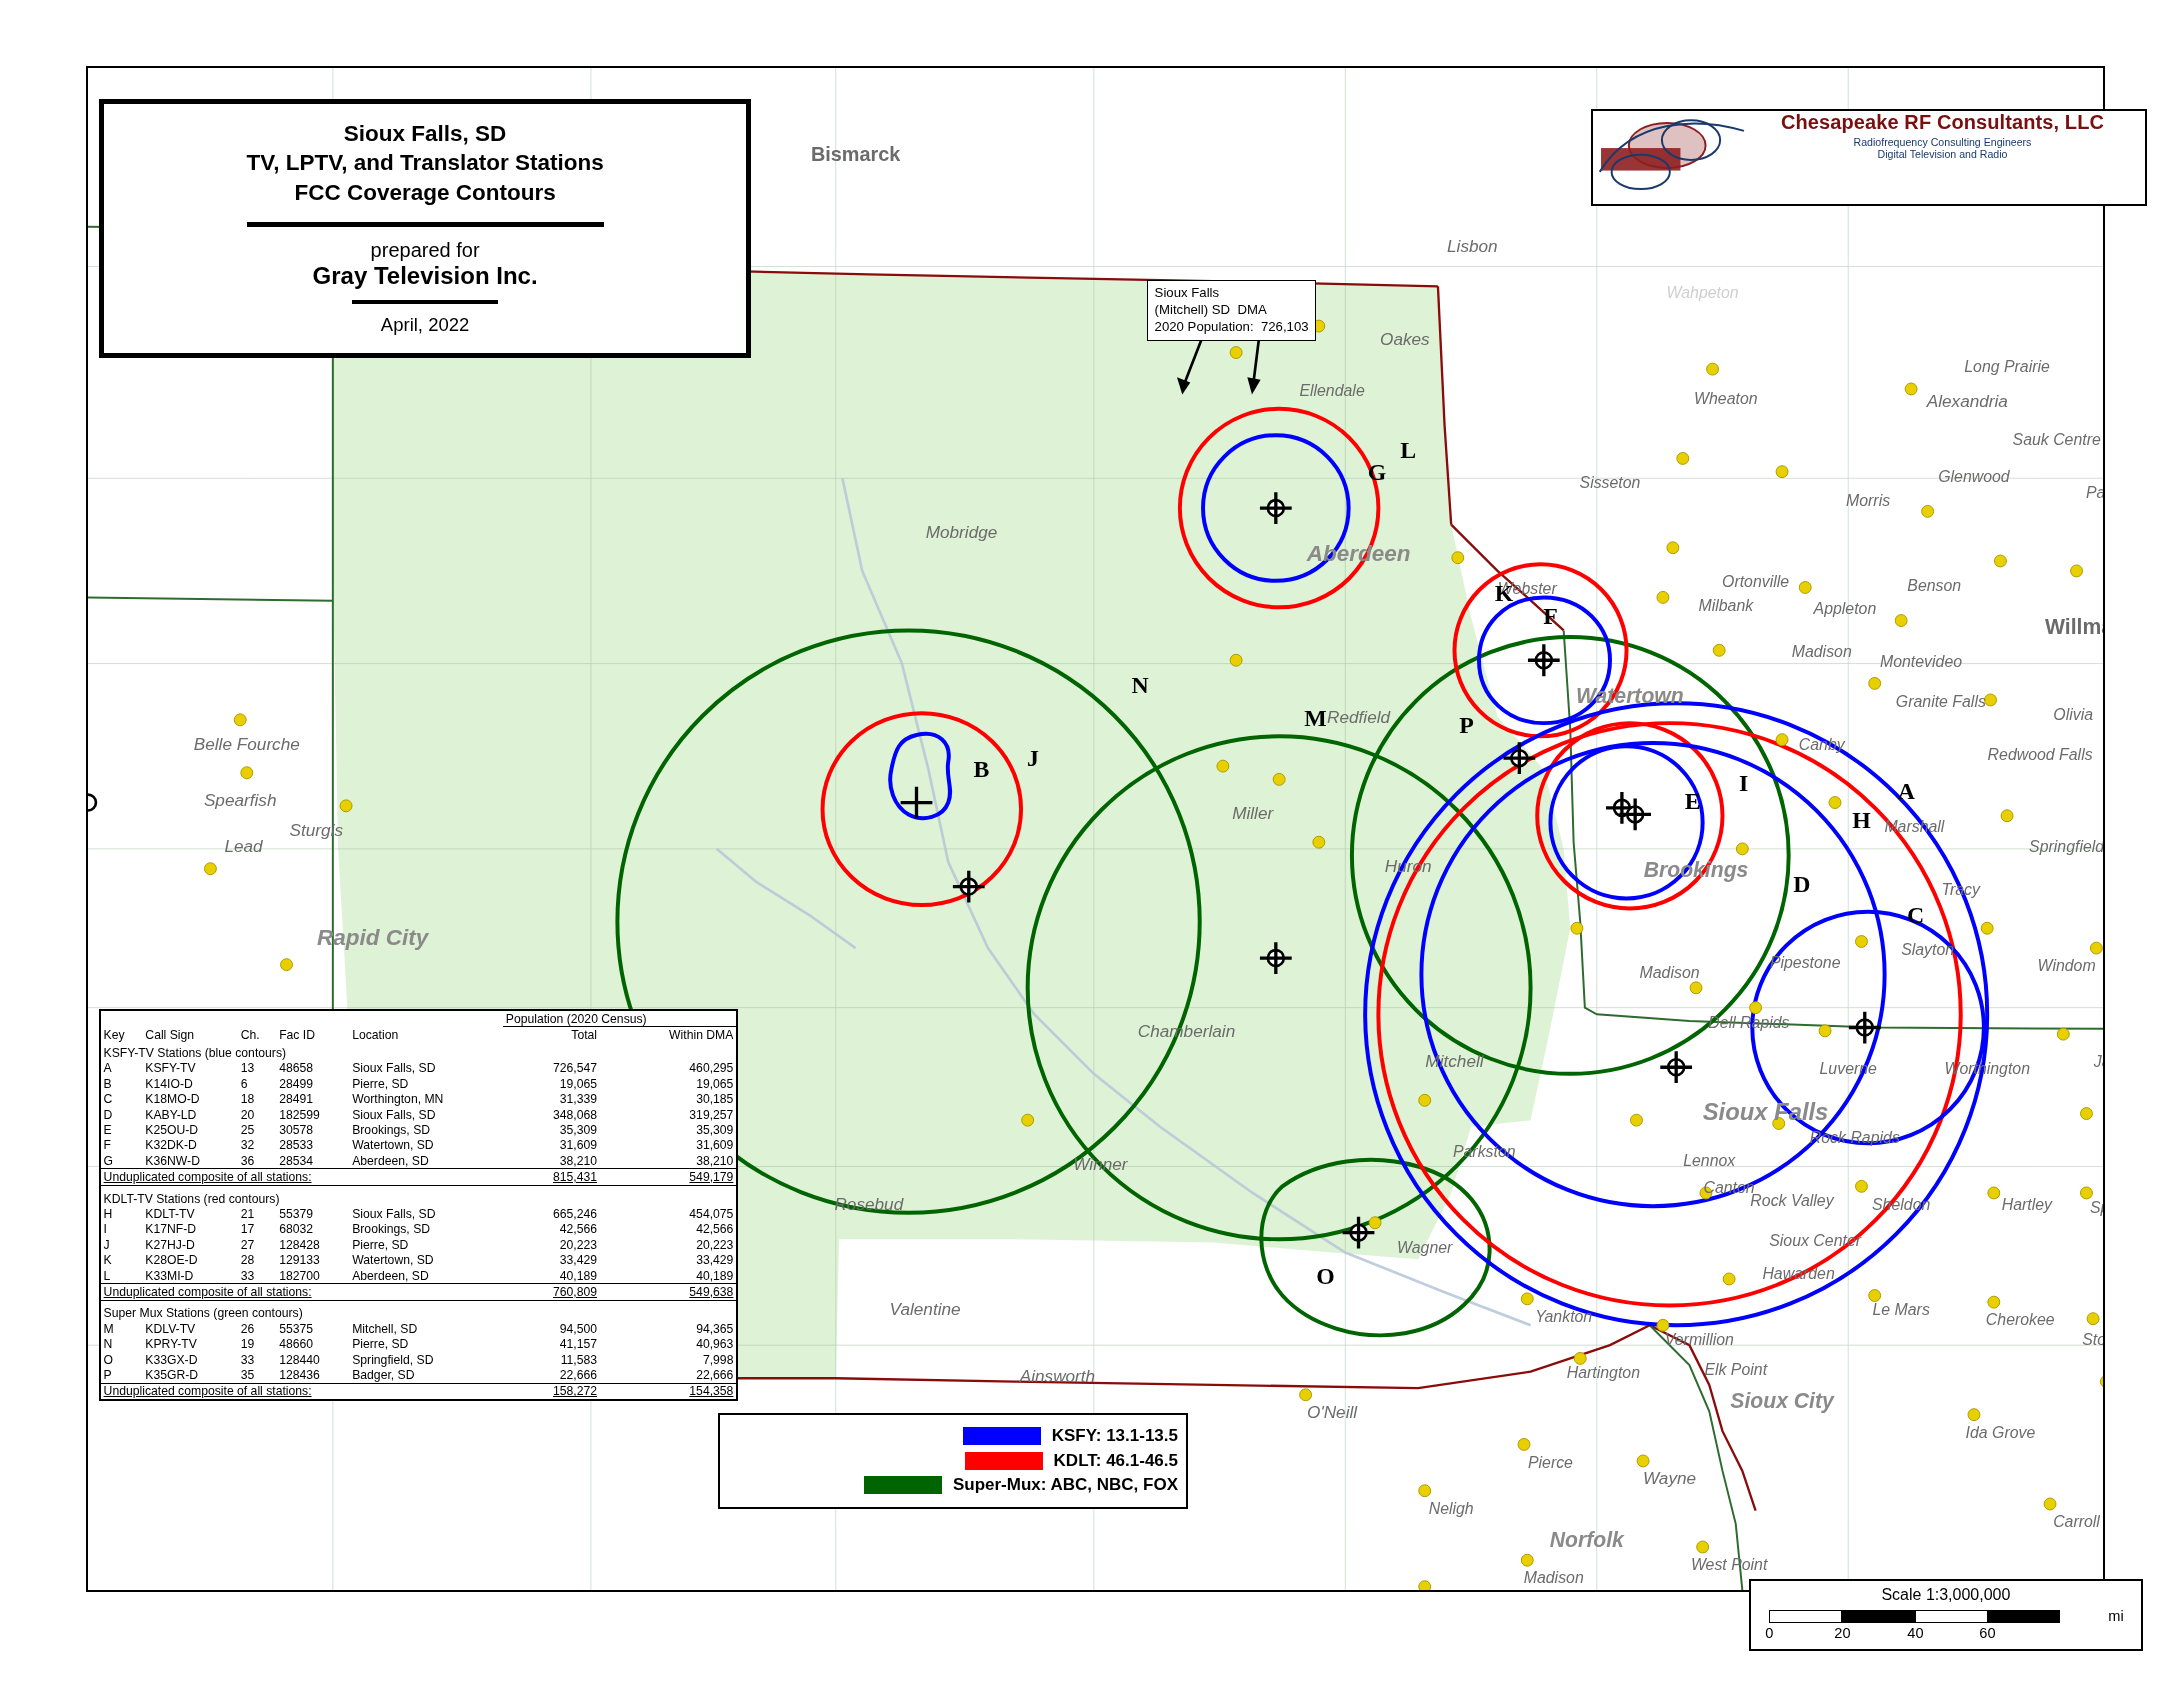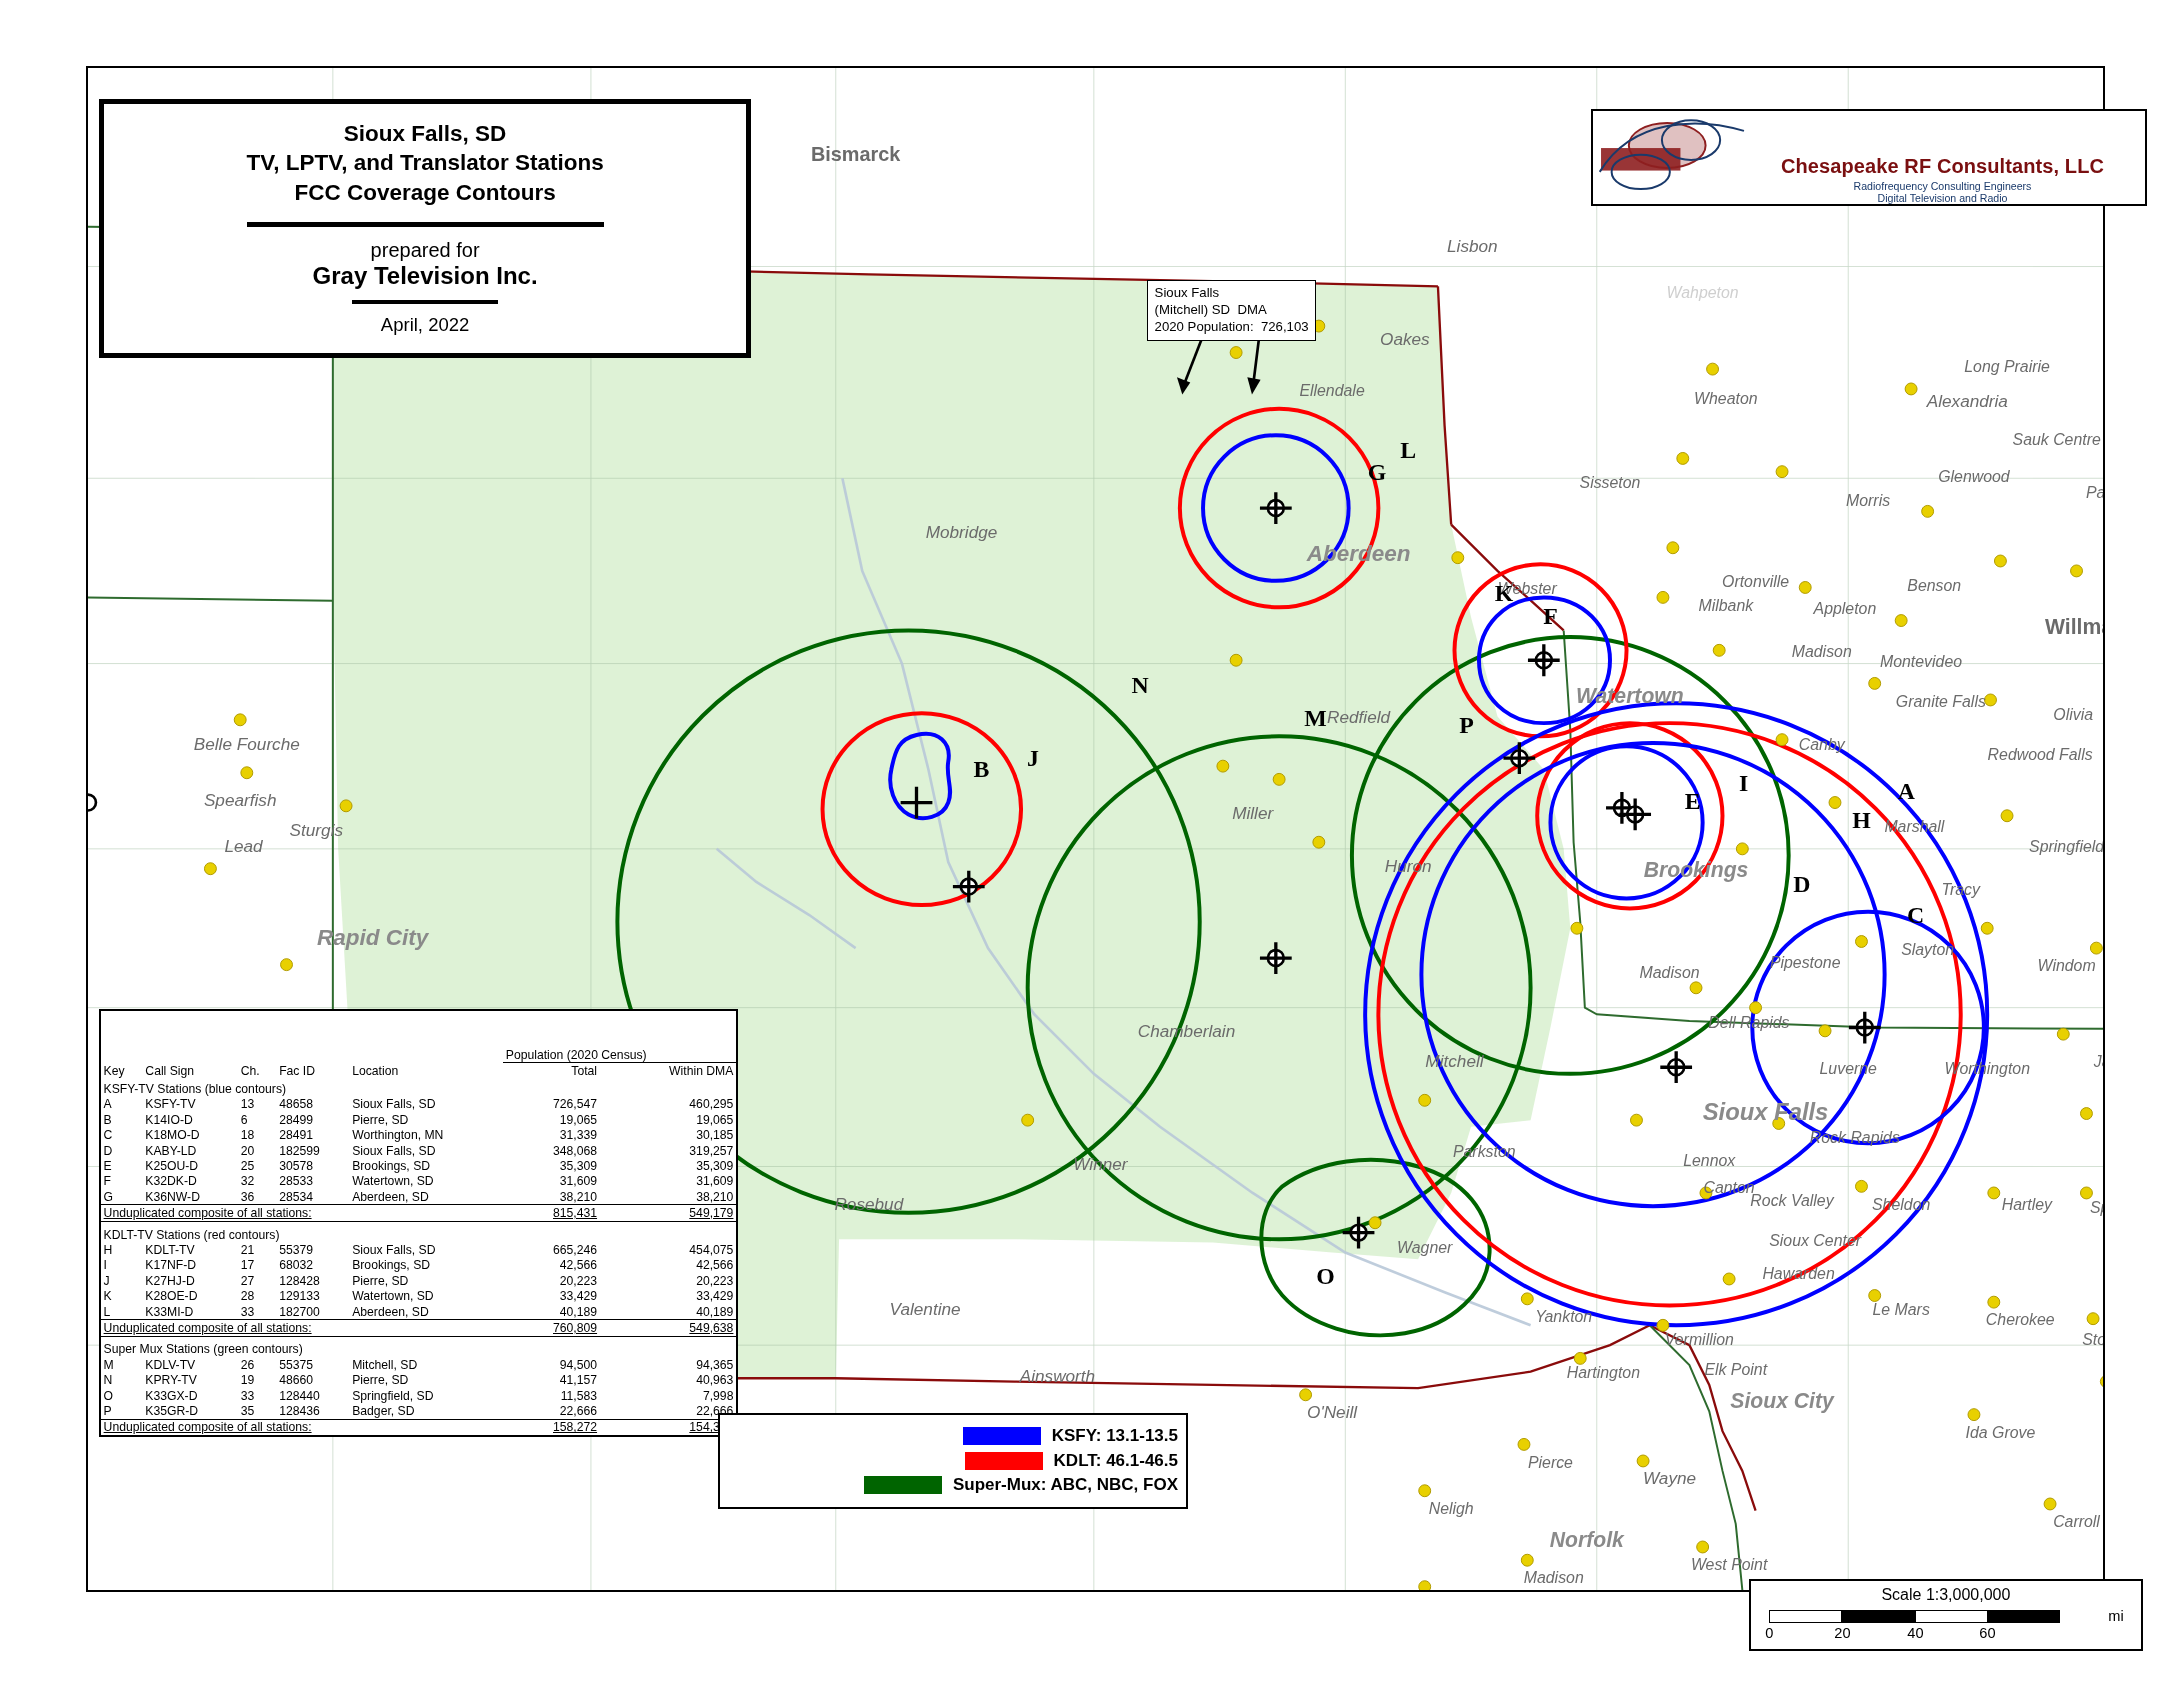--- a/index.html
+++ b/index.html
@@ -38,21 +38,21 @@
   .title-block .t3 { font-size:24px; font-weight:bold; }
   .title-block .t4 { font-size:18.5px; }
 
   
   .logo-block {
     position:absolute; right:36px; top:109px;
     width:552px; height:93px;
     border:2.6px solid #000;
     background:#fff;
     z-index:40;
-    display:flex; align-items:flex-end;
+    display:flex; align-items:flex-start;
   }
   .logo-mark { width:159px; height:100%; position:relative; }
   .logo-text { flex:1; text-align:center; padding-right:12px;}
   .logo-text .l1 { font-size:20px; font-weight:bold; color:#7a0f10; letter-spacing:0.1px;}
   .logo-text .l2 { font-size:10.6px; color:#1a3a6b; margin-top:2px;}
   .logo-text .l3 { font-size:10.6px; color:#1a3a6b; }
 
   
   .dma-note {
     position:absolute; left:1059px; top:212px;
@@ -63,21 +63,21 @@
 
   
   .station-table {
     position:absolute; left:99px; top:1009px;
     width:635px;
     border:2px solid #000; background:#fff;
     z-index:40;
     padding:0;
     font-size:12.2px;
   }
-  .station-table table { border-collapse:collapse; width:100%;margin-top:36px; }
+  .station-table table { border-collapse:collapse; width:100%; }
   .station-table td, .station-table th { padding:0.7px 2.6px; font-weight:normal; text-align:left; white-space:nowrap;}
   .station-table .num { text-align:right; }
   .station-table .ctr { }
   .pop-head { text-align:center; border-bottom:0.7px solid #000; font-size:12.2px;}
   .grp-head td { padding-top:3.3px; font-size:12.2px;}
   .tot-row td { border-top:0.7px solid #000;text-decoration:underline; }
   .tot-lbl { text-align:right; }
   .sect-div td { border-top:0.7px solid #000; height:2.6px; padding:0;}
 
   

